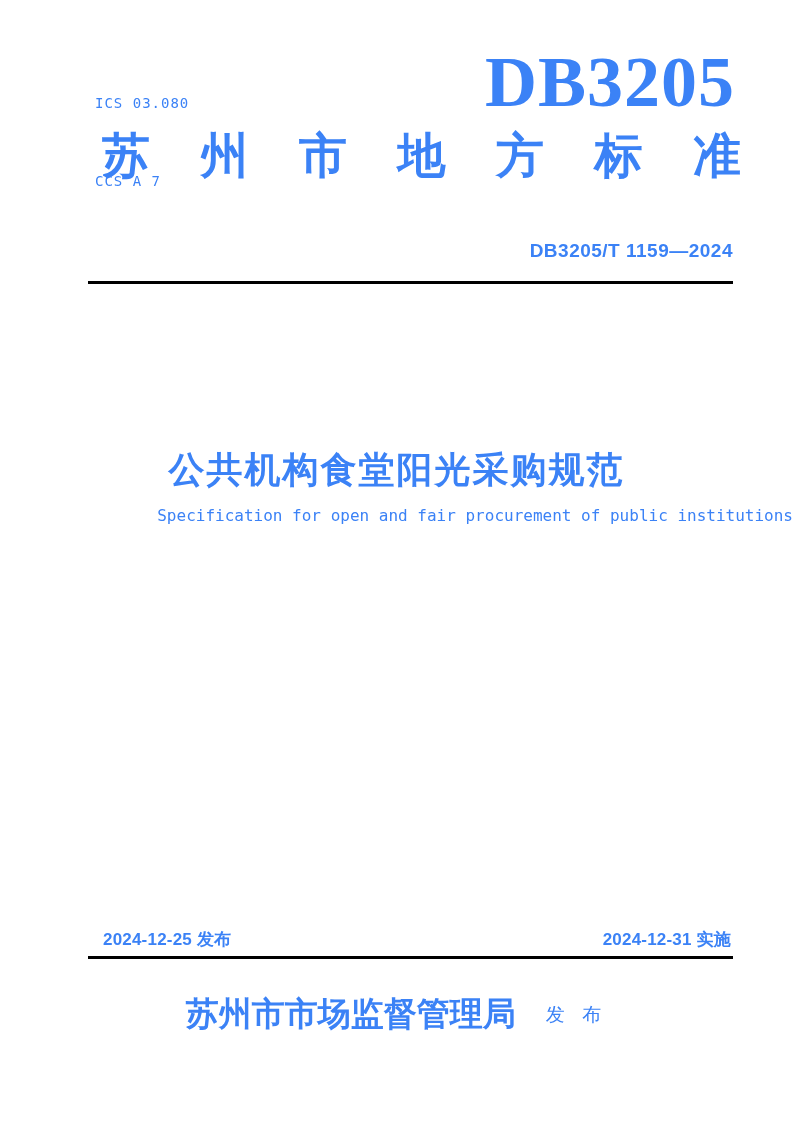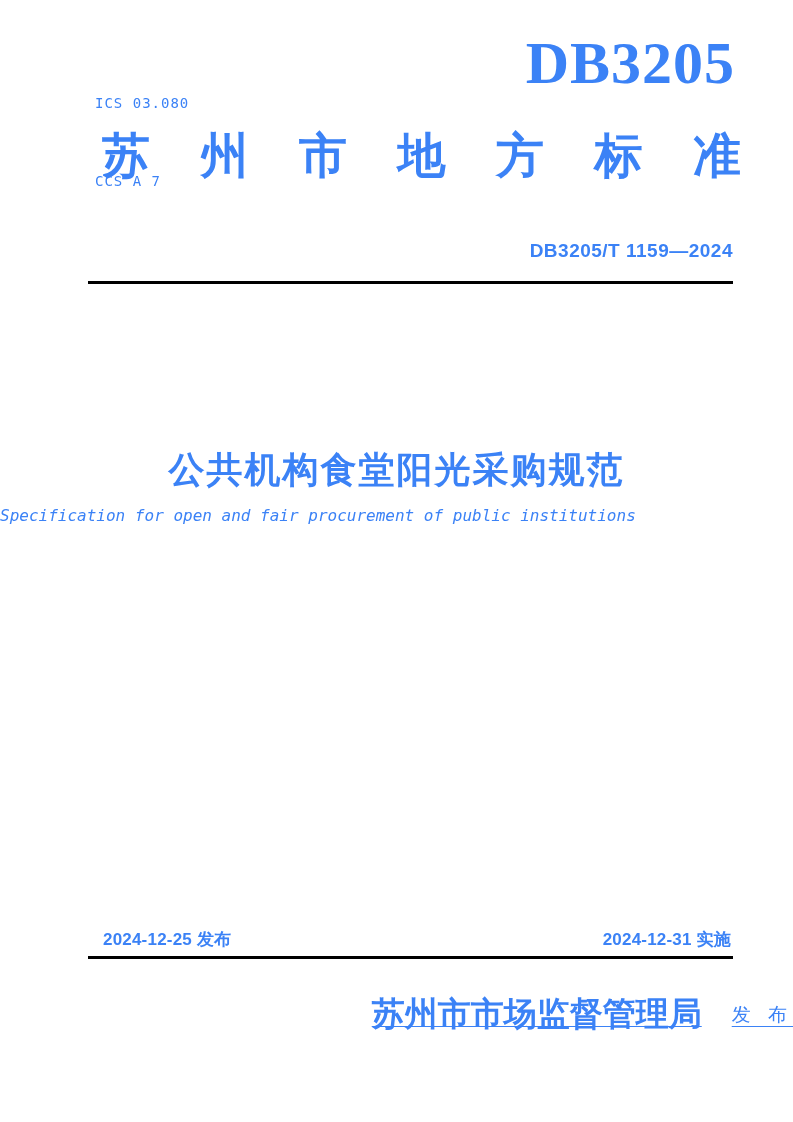--- a/index.html
+++ b/index.html
@@ -22,24 +22,24 @@
     top: 38px;
     font-family: "DejaVu Sans Mono", "Liberation Mono", monospace;
     font-size: 14px;
     line-height: 26px;
     letter-spacing: 1px;
     white-space: pre;
   }
   .db-big {
     position: absolute;
     right: 58px;
-    top: 33px;
+    top: 46px;
     font-family: "Liberation Serif", "DejaVu Serif", serif;
     font-weight: bold;
-    font-size: 60px;
+    font-size: 72px;
     line-height: 1;
     letter-spacing: 1px;
   }
   .std-type {
     position: absolute;
     left: 102px;
     right: 52px;
     top: 128px;
     display: flex;
     justify-content: space-between;
@@ -75,43 +75,41 @@
     font-weight: bold;
     font-size: 36px;
     letter-spacing: 2px;
     line-height: 1.1;
   }
   .title-en {
     position: absolute;
     left: 0;
     right: 0;
     top: 502px;
-    text-align: left;
+    text-align: right;
     font-family: "DejaVu Sans Mono", "Liberation Mono", monospace;
     font-size: 16px;
     line-height: 27px;
-    font-style: italic;
   }
   .date {
     position: absolute;
     top: 928px;
     font-size: 17px;
     font-weight: bold;
     letter-spacing: 0.2px;
     margin-left: 8px;
   }
   .date-issue { left: 95px; }
   .date-impl { right: 62px; }
   .publisher-row {
     position: absolute;
     left: 0;
     right: 0;
     top: 992px;
-    text-align: right;
-    text-decoration: underline;
+    text-align: center;
   }
   .pub-name {
     font-family: "Liberation Serif", "DejaVu Serif", serif;
     font-weight: bold;
     font-size: 33px;
     vertical-align: baseline;
   }
   .pub-label {
     font-size: 19px;
     margin-left: 30px;

